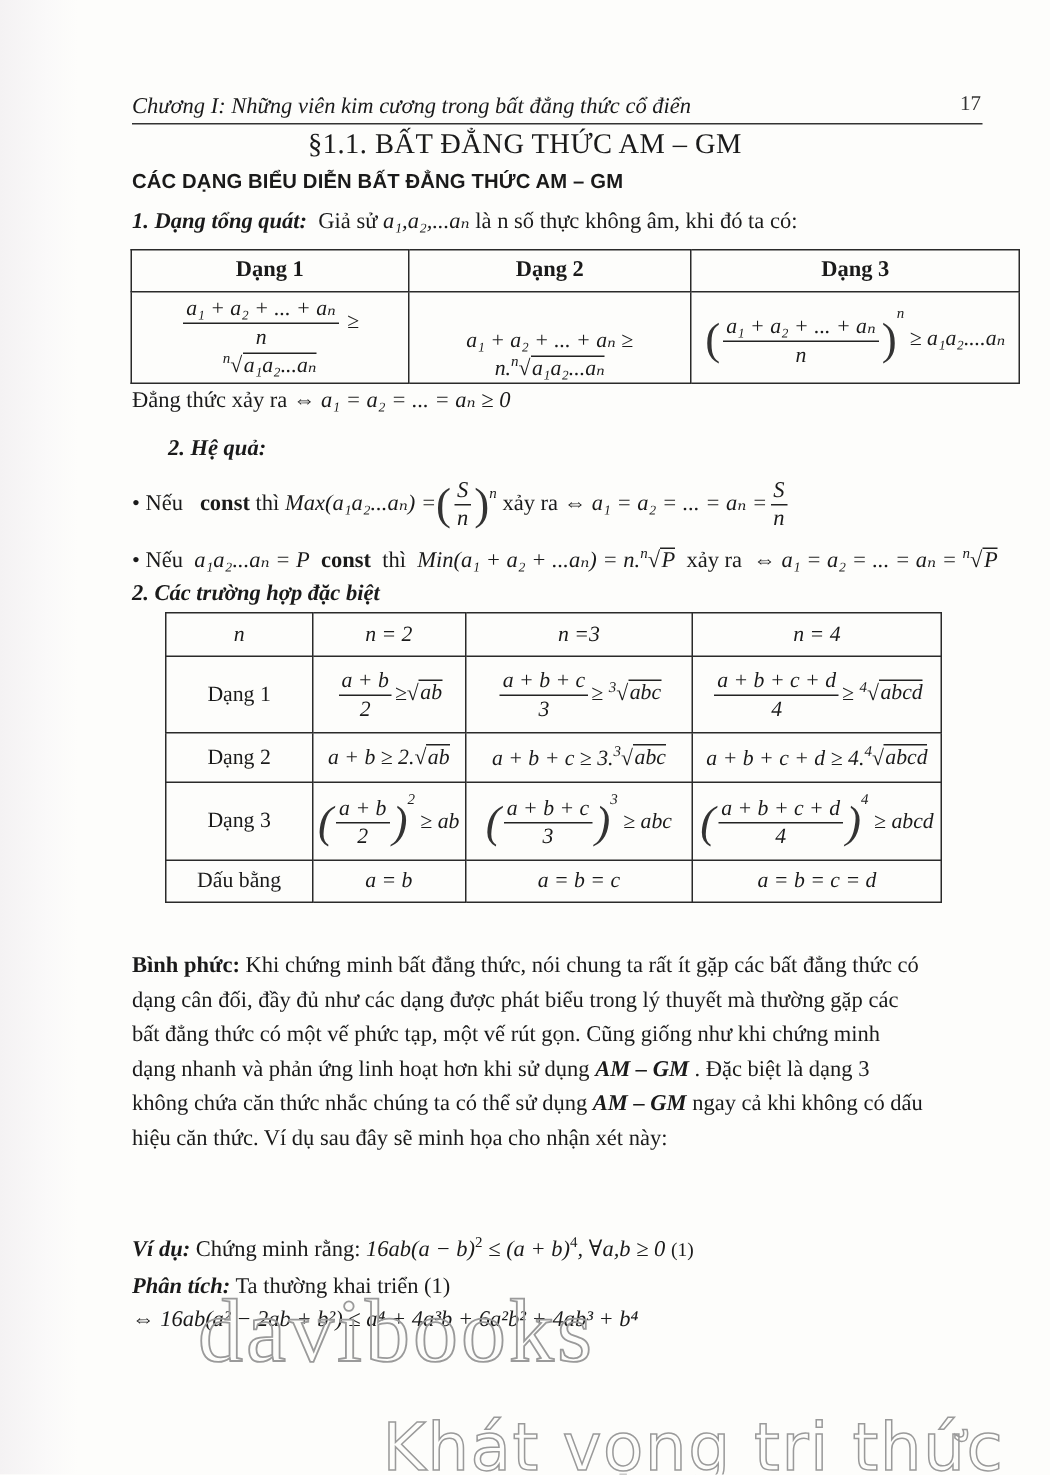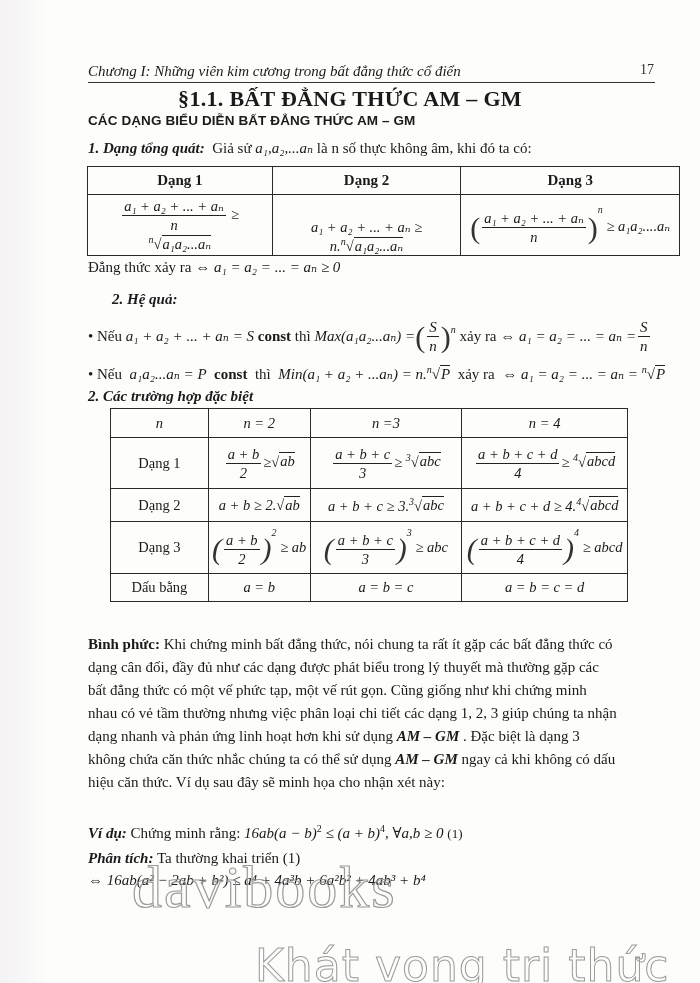--- a/index.html
+++ b/index.html
@@ -4,21 +4,21 @@
 <style>
   * { box-sizing: border-box; margin: 0; padding: 0; }
   html, body { width: 700px; height: 983px; overflow: hidden; background: #fdfdfb; }
   body { position: relative; font-family: "Liberation Serif", "DejaVu Serif", serif; color: #1a1a1a; }
   .abs { position: absolute; }
   .scan-edge { position: absolute; left: 0; top: 0; width: 52px; height: 983px;
     background: linear-gradient(90deg, #f4f2f3 0%, #faf9f9 60%, #fdfdfb 100%); }
   .running-head { left: 88px; top: 62px; width: 567px; height: 21px; border-bottom: 1.6px solid #333; }
   .running-head .title { position: absolute; left: 0; top: 1px; font-style: italic; font-size: 15px; }
   .page-num { left: 640px; top: 62px; font-size: 14px; color: #333; }
-  .sec-title { left: 0; width: 700px; top: 86px; text-align: center; font-weight: bold; font-size: 22px; letter-spacing: 0.3px; }
+  .sec-title { left: 0; width: 700px; top: 86px; text-align: center; font-weight: normal; font-size: 19px; letter-spacing: 0.3px; }
   .sub-heading { left: 88px; top: 113px; font-family: "Liberation Sans", "DejaVu Sans", sans-serif; font-weight: bold; font-size: 13.5px; letter-spacing: 0.1px; }
   .para { font-size: 15px; line-height: 23px; }
   .bi { font-weight: bold; font-style: italic; }
   .m { font-style: italic; }
   .frac { display: inline-flex; flex-direction: column; align-items: center; vertical-align: middle; margin: 0 2px; }
   .frac .num { border-bottom: 1px solid #222; padding: 0 2px; line-height: 18px; }
   .frac .den { line-height: 18px; }
   .paren { font-size: 30px; font-weight: 200; vertical-align: middle; line-height: 1; color: #333; }
   .sup { font-size: 10px; vertical-align: super; }
   .rt { border-top: 1px solid #222; padding-left: 1px; }
@@ -84,21 +84,21 @@
 
 <div class="abs para" style="left:88px; top:256px;">
   <span>Đẳng thức xảy ra ⇔</span>
   <span class="m">a₁ = a₂ = ... = aₙ ≥ 0</span>
 </div>
 
 <div class="abs para bi" style="left:88px; top:288px;margin-left:24px;">2.  Hệ quả:</div>
 
 <div class="abs para" style="left:88px; top:318px; display:flex; align-items:center; white-space:nowrap;">
   <span>• Nếu</span>&nbsp;
-  <span class="m">a₁ + a₂ + ... + aₙ = S</span>&nbsp;
+  &nbsp;
   <b>const</b>&nbsp;
   <span>thì</span>&nbsp;
   <span class="m">Max(a₁a₂...aₙ) =</span>
   <span class="paren">(</span><span class="frac m">
       <span class="num">S</span>
       <span class="den">n</span>
     </span><span class="paren">)</span><span class="sup m" style="align-self:flex-start;">n</span>&nbsp;
   <span>xảy ra</span>&nbsp;
   <span class="m">⇔ a₁ = a₂ = ... = aₙ =</span>
   <span class="frac m">
@@ -170,21 +170,20 @@
     <td class="m">a = b = c</td>
     <td class="m">a = b = c = d</td>
   </tr>
 </tbody>
   </table>
 
 <div class="abs para" style="left:88px; top:633px; width:600px; text-align:justify;">
   <div><b>Bình phức:</b> <span>Khi chứng minh bất đẳng thức, nói chung ta rất ít gặp các bất đẳng thức có</span></div>
   <div>dạng cân đối, đầy đủ như các dạng được phát biểu trong lý thuyết mà thường gặp các</div>
   <div>bất đẳng thức có một vế phức tạp, một vế rút gọn. Cũng giống như khi chứng minh</div>
-  <div>nhau có vẻ tầm thường nhưng việc phân loại chi tiết các dạng 1, 2, 3 giúp chúng ta nhận</div>
   <div><span>dạng nhanh và phản ứng linh hoạt hơn khi sử dụng</span> <span class="bi">AM – GM</span> <span>. Đặc biệt là dạng 3</span></div>
   <div><span>không chứa căn thức nhắc chúng ta có thể sử dụng</span> <span class="bi">AM – GM</span> <span>ngay cả khi không có dấu</span></div>
   <div>hiệu căn thức. Ví dụ sau đây sẽ minh họa cho nhận xét này:</div>
 </div>
 
 <div class="abs para" style="left:88px; top:817px; white-space:nowrap;">
   <span class="bi">Ví dụ:</span>
   <span>Chứng minh rằng:</span>
   <span class="m">16ab(a − b)</span><span class="sup">2</span>
   <span class="m">≤ (a + b)</span><span class="sup">4</span><span class="m">, ∀a,b ≥ 0</span>

